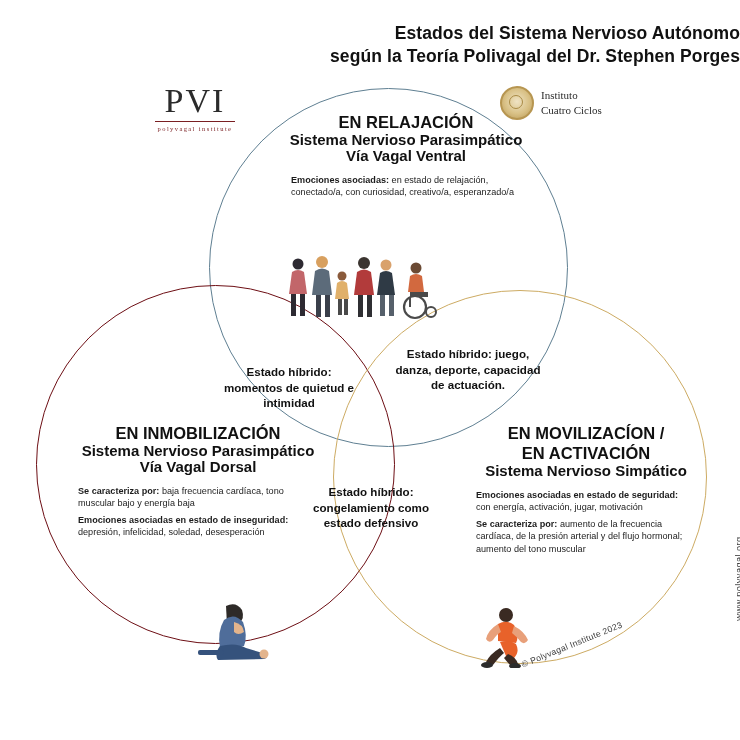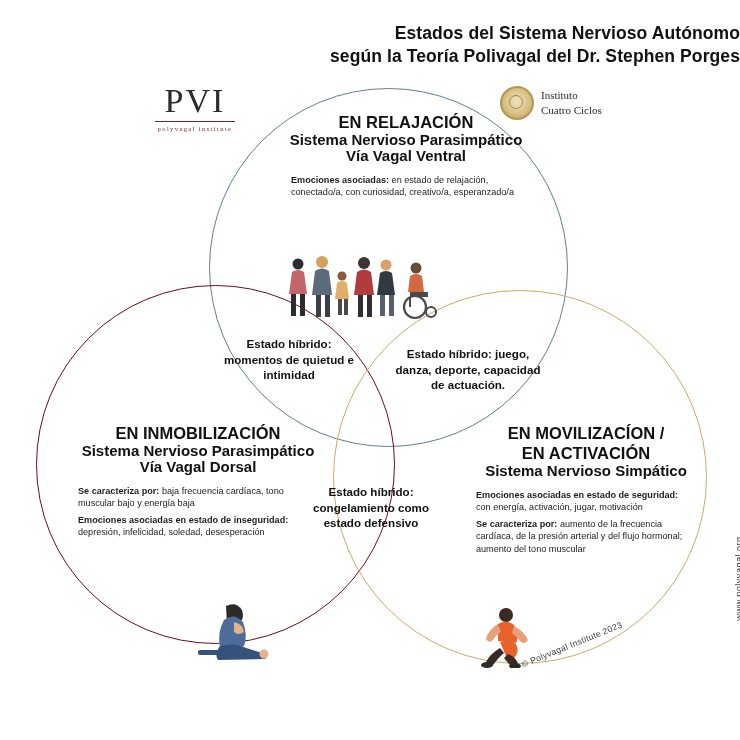--- a/index.html
+++ b/index.html
@@ -177,21 +177,21 @@
 
   
   .hybrid {
     position: absolute;
     text-align: center;
     font-size: 11.6px;
     font-weight: bold;
     line-height: 15.6px;
     color: #111;
   }
-  #hyb-quietud { left: 218px; top: 336px; width: 142px; }
+  #hyb-quietud { left: 218px; top: 364px; width: 142px; }
   #hyb-juego   { left: 392px; top: 346px; width: 152px; }
   #hyb-congel  { left: 300px; top: 484px; width: 142px; }
 
   
   .vertical-note {
     position: absolute;
     right: 6px;
     top: 452px;
     font-size: 9.3px;
     letter-spacing: 0.4px;

